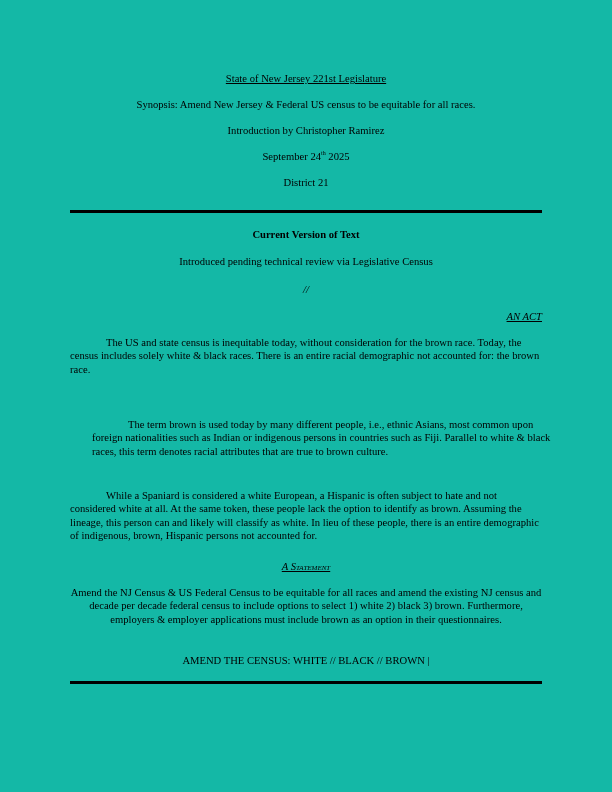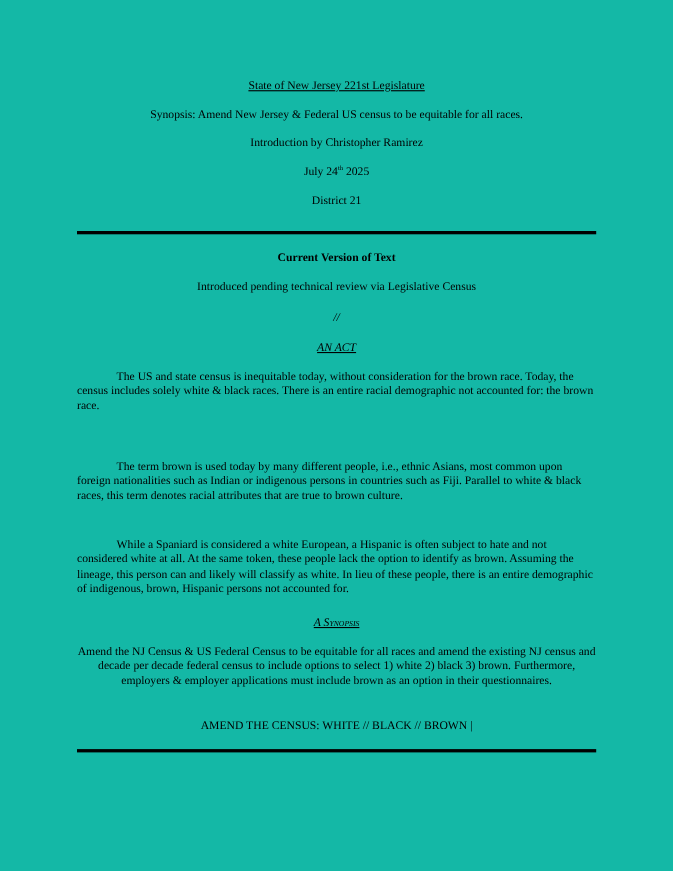--- a/index.html
+++ b/index.html
@@ -22,43 +22,43 @@
 
 <div class="page">
 
   <div class="line center underline" style="top:72px;">State of New Jersey 221st Legislature</div>
 
   <div class="line center" style="top:98px;">Synopsis: Amend New Jersey &amp; Federal US census to be equitable for all races.</div>
 
   <div class="line center" style="top:124px;">Introduction by Christopher Ramirez</div>
 
   <div class="line center" style="top:150px;">
-    <span>July 24</span><sup>th</sup><span> 2025</span>
+    <span>September 24</span><sup>th</sup><span> 2025</span>
   </div>
 
   <div class="line center" style="top:176px;">District 21</div>
 
   <div class="rule" style="top:210px;"></div>
 
   <div class="line center bold" style="top:228px;">Current Version of Text</div>
 
   <div class="line center" style="top:255px;">Introduced pending technical review via Legislative Census</div>
 
   <div class="line center italic" style="top:283px;">//</div>
 
-  <div class="line center italic underline" style="top:310px;">AN ACT</div>
+  <div class="line center italic underline" style="top:310px;text-align:right;">AN ACT</div>
 
   <div class="para" style="top:336px;"><span class="indent"></span><span>The US and state census is inequitable today, without consideration for the brown race. Today, the census includes solely white &amp; black races. There is an entire racial demographic not accounted for: the brown race.</span></div>
 
 
-  <div class="para" style="top:418px;"><span class="indent"></span><span>The term brown is used today by many different people, i.e., ethnic Asians, most common upon foreign nationalities such as Indian or indigenous persons in countries such as Fiji. Parallel to white &amp; black races, this term denotes racial attributes that are true to brown culture.</span></div>
+  <div class="para" style="top:418px;margin-left:22px;"><span class="indent"></span><span>The term brown is used today by many different people, i.e., ethnic Asians, most common upon foreign nationalities such as Indian or indigenous persons in countries such as Fiji. Parallel to white &amp; black races, this term denotes racial attributes that are true to brown culture.</span></div>
 
   <div class="para" style="top:489px;"><span class="indent"></span><span>While a Spaniard is considered a white European, a Hispanic is often subject to hate and not considered white at all. At the same token, these people lack the option to identify as brown. Assuming the lineage, this person can and likely will classify as white. In lieu of these people, there is an entire demographic of indigenous, brown, Hispanic persons not accounted for.</span></div>
 
-  <div class="line center italic underline smallcaps" style="top:560px;">A Synopsis</div>
+  <div class="line center italic underline smallcaps" style="top:560px;">A Statement</div>
 
   <div class="para center" style="top:586px; text-align:center;">Amend the NJ Census &amp; US Federal Census to be equitable for all races and amend the existing NJ census and decade per decade federal census to include options to select 1) white 2) black 3) brown. Furthermore, employers &amp; employer applications must include brown as an option in their questionnaires.</div>
 
   <div class="line center" style="top:654px;">AMEND THE CENSUS: WHITE // BLACK // BROWN |</div>
 
   <div class="rule" style="top:681px;"></div>
 
 </div>
 
 </body></html>

